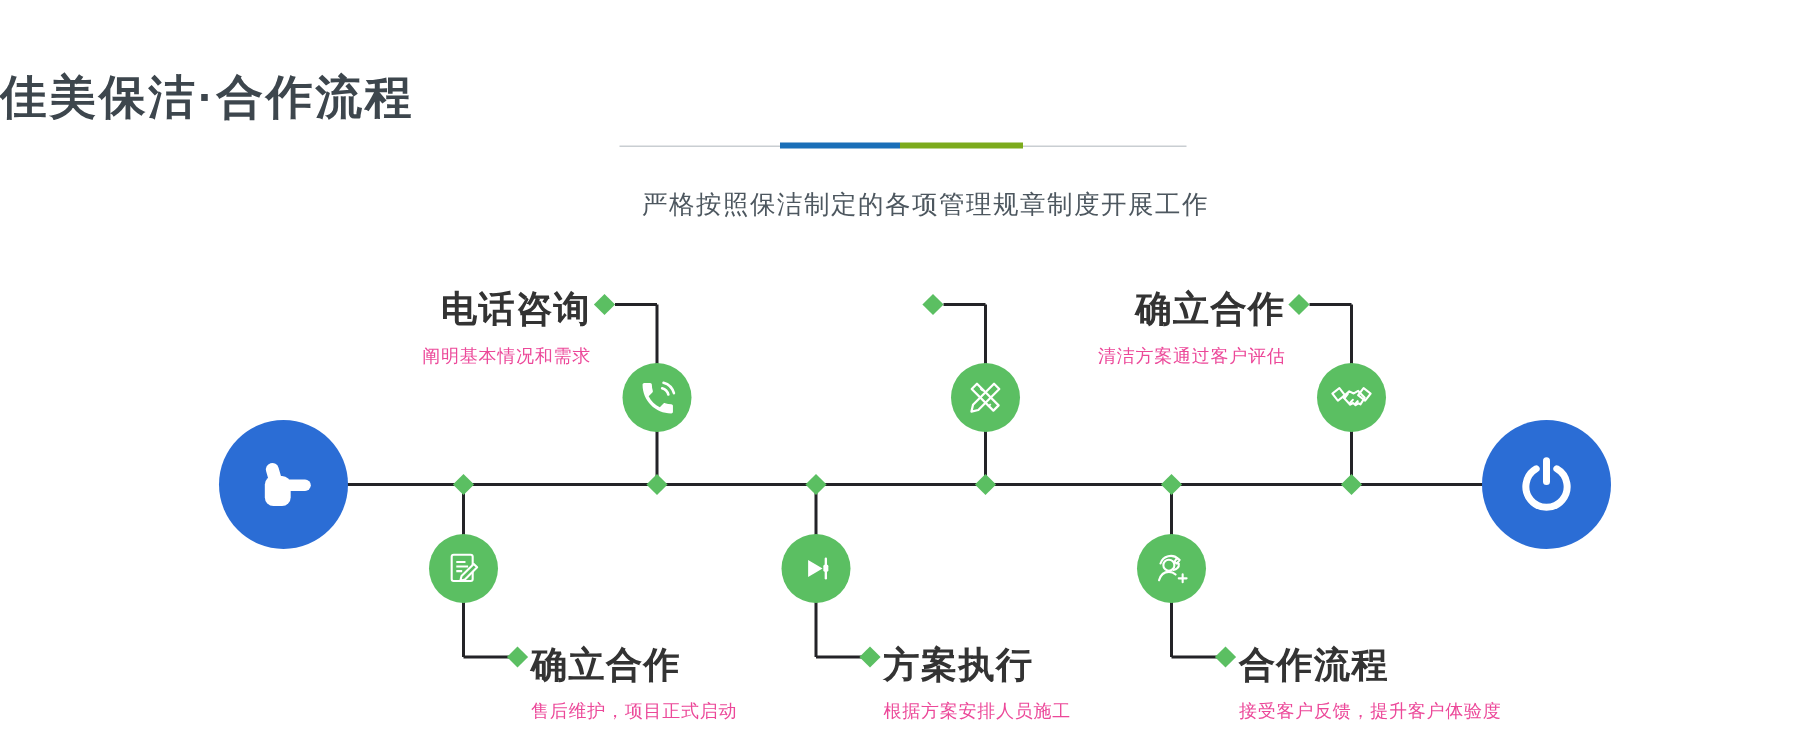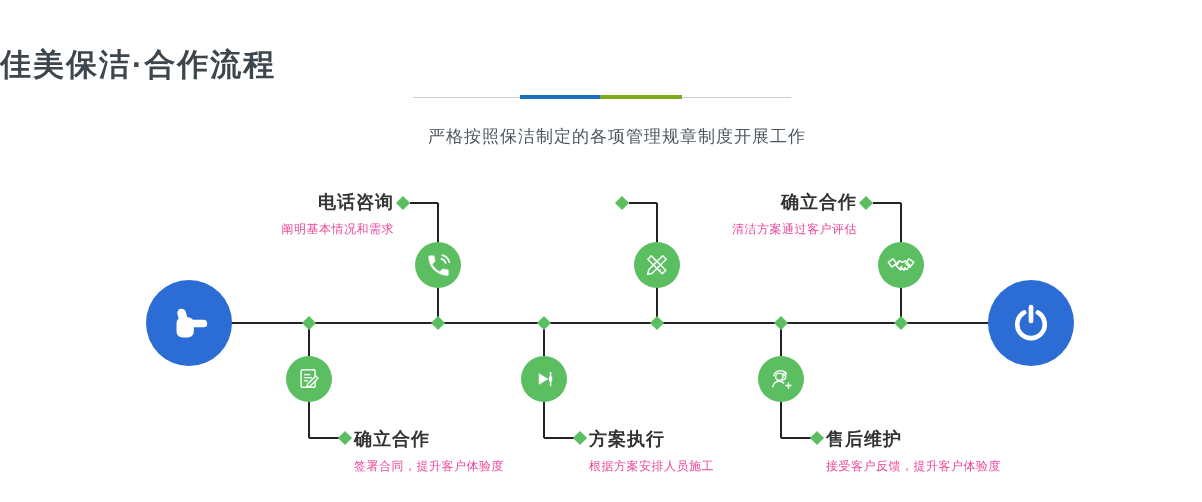--- a/index.html
+++ b/index.html
@@ -29,21 +29,21 @@
     display:flex;align-items:center;justify-content:center;z-index:3;
   }
   .terminal{
     position:absolute;width:86px;height:86px;border-radius:50%;background:#2b6dd5;
     display:flex;align-items:center;justify-content:center;z-index:3;top:280px;
   }
   
   .lbl{position:absolute;z-index:4;}
   .lbl.top{text-align:right;top:190px;}
   .lbl.bot{text-align:left;top:427px;}
-  .lbl .t{font-size:18px;font-weight:bold;color:#333;letter-spacing:1px;}
+  .lbl .t{font-size:24px;font-weight:bold;color:#333;letter-spacing:1px;}
   .lbl .d{font-size:12px;color:#ec4899;margin-top:7px;letter-spacing:0.5px;}
   svg{display:block;}
 </style>
 </head>
 <body>
 
 <div class="canvas">
 
   <h1 class="hdr-title">佳美保洁·合作流程</h1>
   <div class="divider-base"></div>
@@ -145,21 +145,21 @@
           <line x1="10.5" y1="11" x2="17.5" y2="11"></line>
           <line x1="10.5" y1="14.5" x2="19.5" y2="14.5"></line>
           <line x1="10.5" y1="18" x2="15" y2="18"></line>
           <path d="M14.5 21.8l9.3-9.3 2.6 2.6-9.3 9.3-3.5.9z" fill="#5bbf62" stroke-linejoin="round"></path>
         </g>
       </svg>
     </span>
   </div>
   <div class="lbl bot" style="left:354px;">
     <div class="t">确立合作</div>
-    <div class="d">签署合同，提升客户体验度</div>
+    <div class="d">售后维护，项目正式启动</div>
   </div>
 
   <div class="vline" style="left:543px;top:323px;height:115px;"></div>
   <div class="hline" style="left:544px;top:437px;width:31px;"></div>
   <div class="dm" style="left:575px;top:433px;"></div>
   <div class="node" style="left:521px;top:356px;">
     <span>
       <svg viewBox="0 0 32 32" width="28" height="28">
         <polygon points="10,9.5 21,16 10,22.5" fill="#fff"></polygon>
         <line x1="23.5" y1="8.5" x2="23.5" y2="23.5" stroke="#fff" stroke-width="1.8" stroke-linecap="round"></line>
@@ -184,17 +184,17 @@
           <path d="M7.6 12.2a8.2 8.2 0 0 1 13.6-3.4"></path>
           <path d="M20.2 8l2 1.4-2 2.9-2-1.4z" stroke-linejoin="round"></path>
           <path d="M21.6 12.5c.4 2.6-1.8 4.4-4.1 4.6"></path>
           <line x1="24.5" y1="20.5" x2="24.5" y2="26.5"></line>
           <line x1="21.5" y1="23.5" x2="27.5" y2="23.5"></line>
         </g>
       </svg>
     </span>
   </div>
   <div class="lbl bot" style="left:826px;">
-    <div class="t">售后维护</div>
+    <div class="t">合作流程</div>
     <div class="d">接受客户反馈，提升客户体验度</div>
   </div>
 
 </div>
 
 </body></html>

